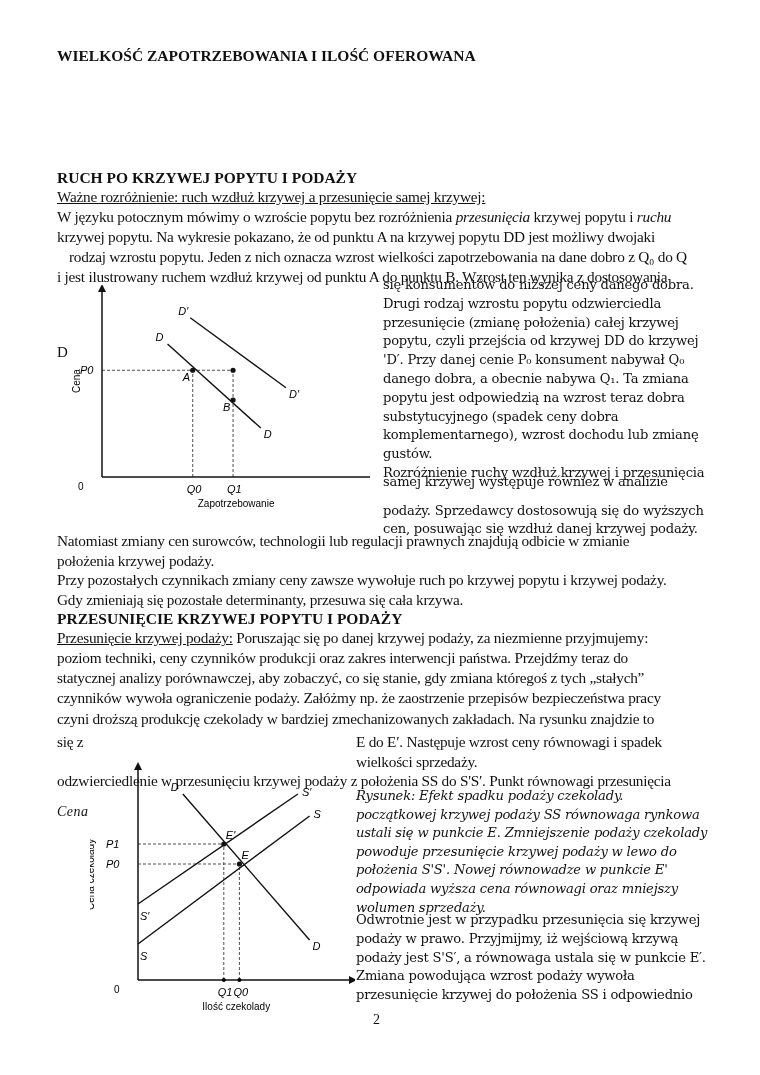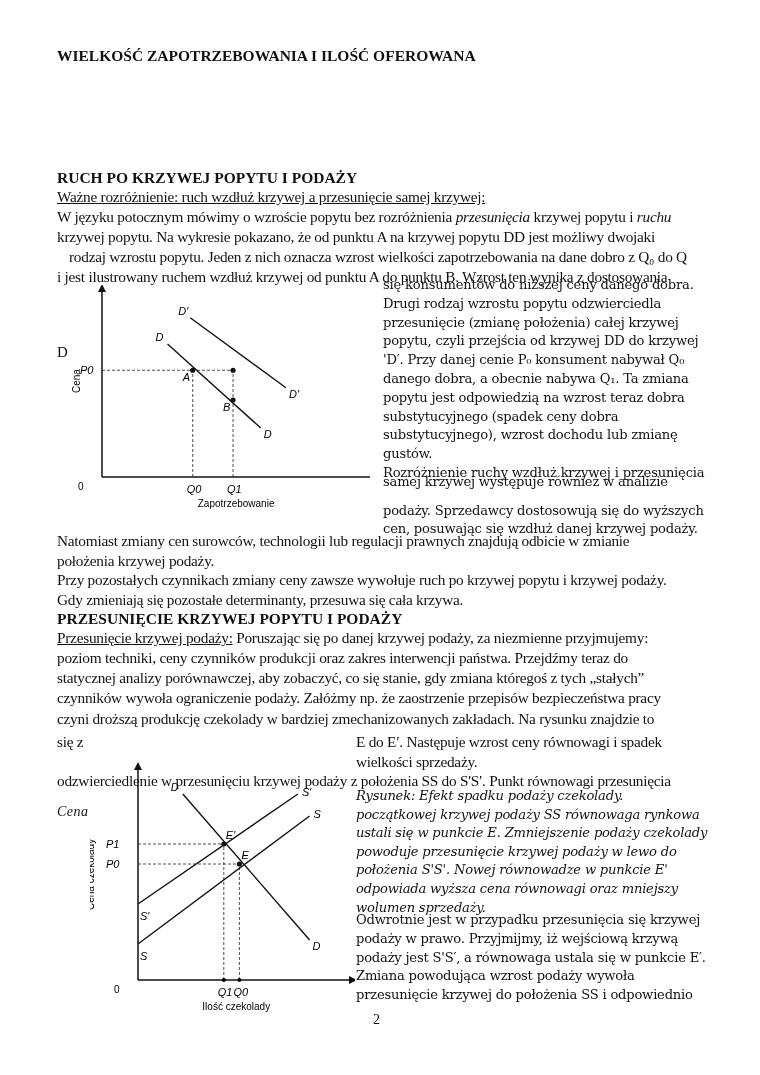--- a/index.html
+++ b/index.html
@@ -62,21 +62,21 @@
 
 <div id="side1">
     <div class="line wide" style="left: 383px; top: 275px;">się konsumentów do niższej ceny danego dobra.</div>
     <div class="line wide" style="left: 383px; top: 293.8px;">Drugi rodzaj wzrostu popytu odzwierciedla</div>
     <div class="line wide" style="left: 383px; top: 312.6px;">przesunięcie (zmianę położenia) całej krzywej</div>
     <div class="line wide" style="left: 383px; top: 331.4px;">popytu, czyli przejścia od krzywej DD do krzywej</div>
     <div class="line wide" style="left: 383px; top: 350.2px;">'D′. Przy danej cenie P₀ konsument nabywał Q₀</div>
     <div class="line wide" style="left: 383px; top: 369px;">danego dobra, a obecnie nabywa Q₁. Ta zmiana</div>
     <div class="line wide" style="left: 383px; top: 387.8px;">popytu jest odpowiedzią na wzrost teraz dobra</div>
     <div class="line wide" style="left: 383px; top: 406.6px;">substytucyjnego (spadek ceny dobra</div>
-    <div class="line wide" style="left: 383px; top: 425.4px;">substytucyjnego), wzrost dochodu lub zmianę</div>
+    <div class="line wide" style="left: 383px; top: 425.4px;">komplementarnego), wzrost dochodu lub zmianę</div>
     <div class="line wide" style="left: 383px; top: 444.2px;">gustów.</div>
     <div class="line wide" style="left: 383px; top: 463px;">Rozróżnienie ruchy wzdłuż krzywej i przesunięcia</div>
     <div class="line wide" style="left: 383px; top: 472px;">samej krzywej występuje również w analizie</div>
     <div class="line wide" style="left: 383px; top: 500.6px;">podaży. Sprzedawcy dostosowują się do wyższych</div>
     <div class="line wide" style="left: 383px; top: 519.4px;">cen, posuwając się wzdłuż danej krzywej podaży.</div>
   </div>
 
 <div id="after1">
     <div class="line cond" style="left: 57px; top: 531px;">Natomiast zmiany cen surowców, technologii lub regulacji prawnych znajdują odbicie w zmianie</div>
     <div class="line cond" style="left: 57px; top: 550.5px;">położenia krzywej podaży.</div>

